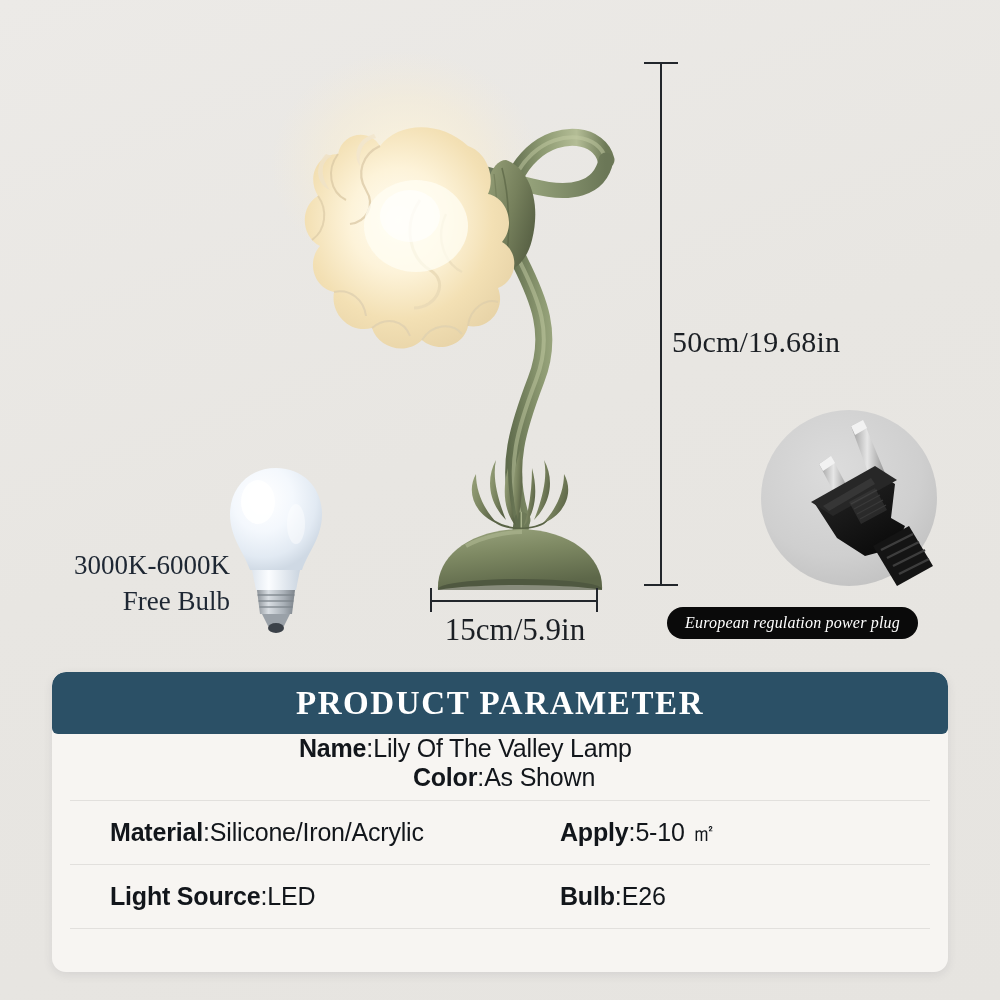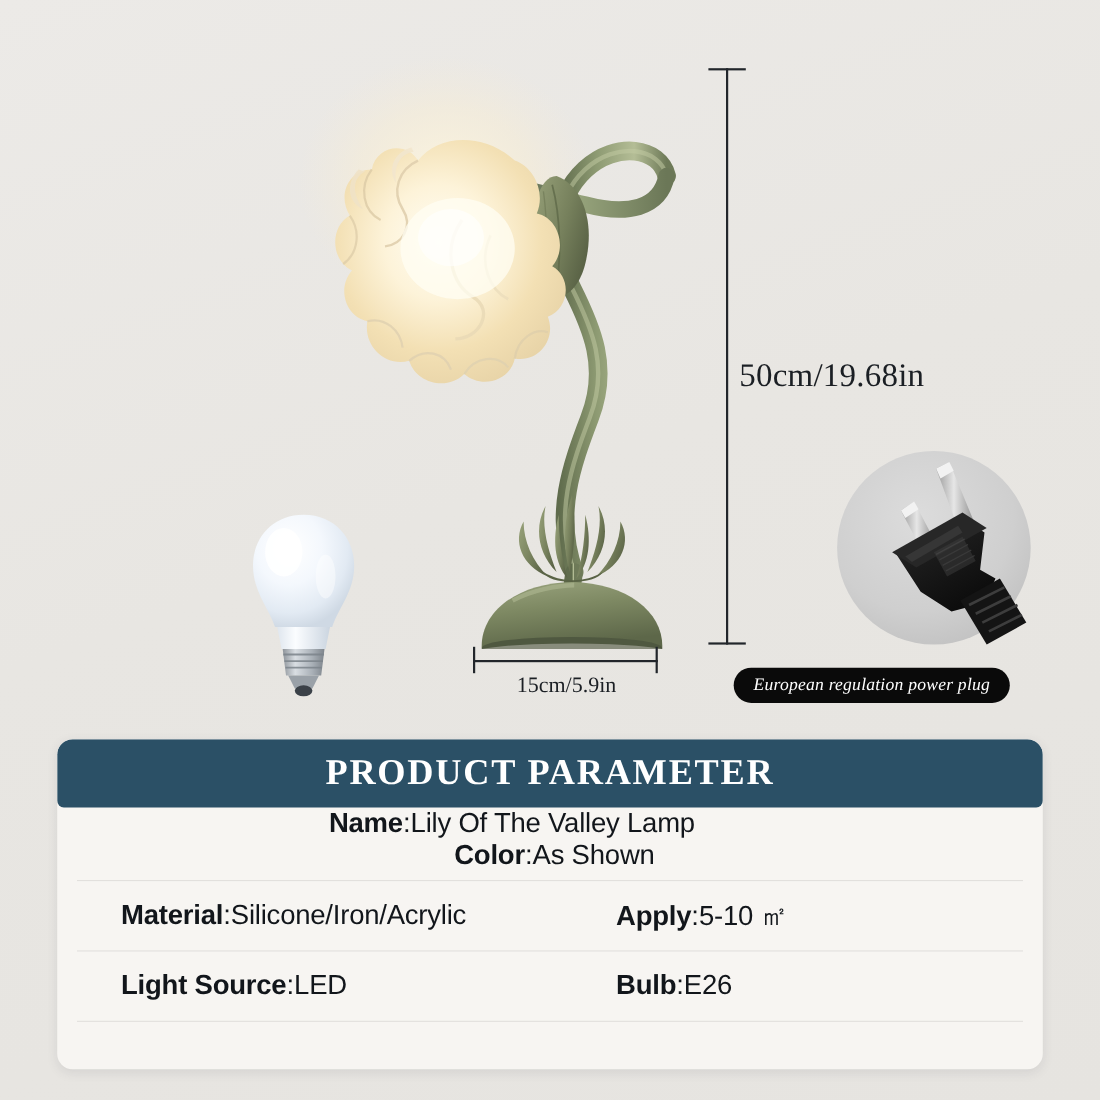--- a/index.html
+++ b/index.html
@@ -116,21 +116,21 @@
   }
   #dim-width .cap.left { left: 2px; }
   #dim-width .cap.right { left: 168px; }
   #dim-width-label {
     position: absolute;
     left: 425px;
     top: 612px;
     width: 180px;
     text-align: center;
     font-family: "Liberation Serif", serif;
-    font-size: 20px;
+    font-size: 31px;
     color: #1b1f24;
     white-space: nowrap;
   }
 
   
   #bulb-caption {
     position: absolute;
     left: 40px;
     top: 548px;
     width: 190px;
@@ -481,20 +481,24 @@
     </div>
     <div id="dim-height-label">50cm/19.68in</div>
 
     <div id="dim-width">
       <div class="cap left"></div>
       <div class="h-line"></div>
       <div class="cap right"></div>
     </div>
     <div id="dim-width-label">15cm/5.9in</div>
 
+    <div id="bulb-caption">
+      <div>3000K-6000K</div>
+      <div>Free Bulb</div>
+    </div>
 
     <div id="plug-badge">European regulation power plug</div>
   </div>
 
   <div id="param-card">
     <div id="param-header">
       <span id="param-header-title">PRODUCT PARAMETER</span>
     </div>
     <div id="param-body">
 

